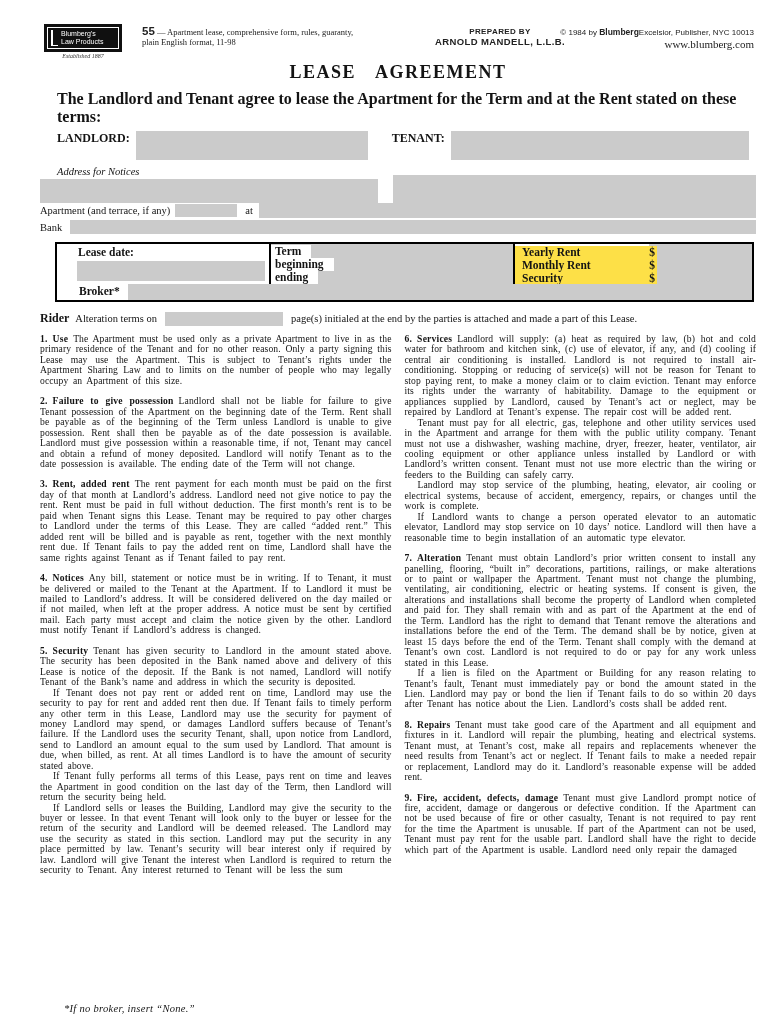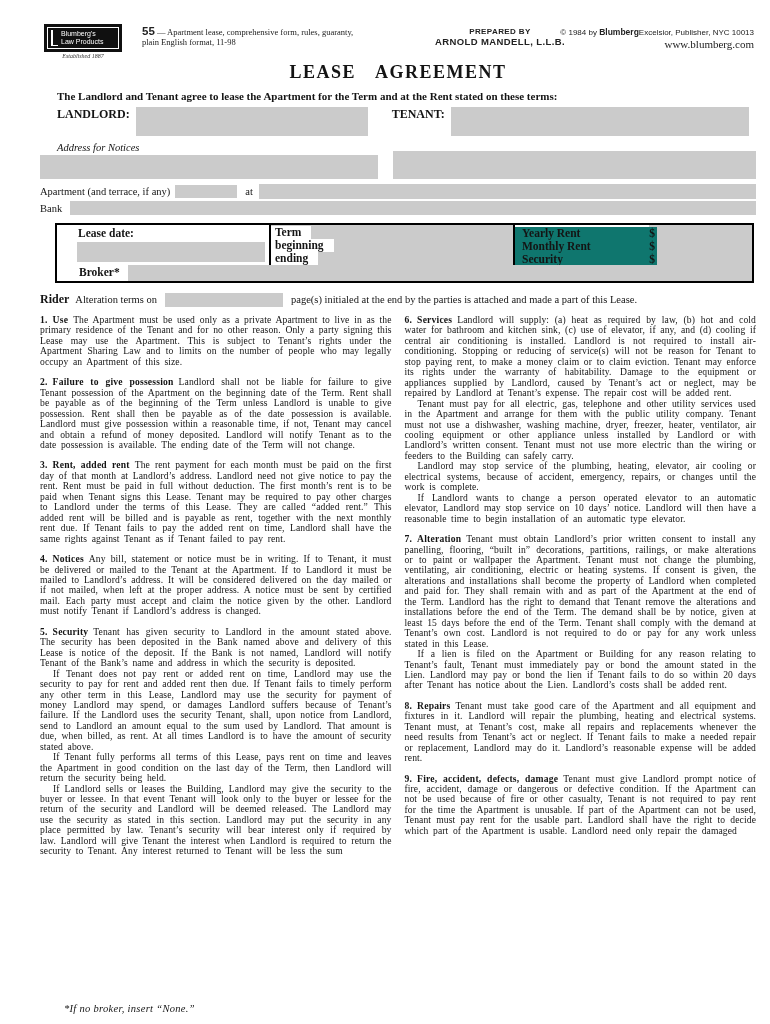--- a/index.html
+++ b/index.html
@@ -20,45 +20,45 @@
   .prepared { position:absolute; left:295px; top:3px; width:330px; text-align:center;
               font-family:"Liberation Sans",sans-serif; font-weight:bold; color:#222; }
   .prepared .l1 { font-size:8px; letter-spacing:.4px; }
   .prepared .l2 { font-size:9.5px; letter-spacing:.4px; }
   .copyright { position:absolute; right:2px; top:3px; text-align:right; font-family:"Liberation Sans",sans-serif; font-size:8px; color:#222; }
   .copyright .brand { font-weight:bold; font-size:8.5px; }
   .copyright .site { font-family:"Liberation Serif",serif; font-size:11px; margin-top:1px; }
 
   
   .title { text-align:center; font-size:18px; font-weight:bold; letter-spacing:1.5px; word-spacing:14px; margin-top:4px; }
-  .intro { font-size:11px; font-weight:bold; margin:7px 0 0 17px; }
+  .intro { font-size:16px; font-weight:bold; margin:7px 0 0 17px; }
 
   
   .gray { background:#cbcbcb; }
   .frow { display:flex; align-items:flex-start; }
   .parties { margin-top:5px; }
   .plabel { font-size:12px; font-weight:bold; white-space:nowrap; }
   .f-landlord { margin-left:17px; }
   .box { background:#cbcbcb; }
   .small-label { font-size:10.5px; }
   .addr-label { margin:6px 0 2px 17px;font-style:italic; }
-  .apt-row { margin-top:5px; align-items:center; }
+  .apt-row { align-items:center; }
   .bank-row { margin-top:2px; align-items:center; }
 
   
   .lease-table { position:relative; margin:8px 2px 0 15px; height:60px; border:2px solid #000; background:#fff;padding-left:44px; }
   .lt-cell1 { position:absolute; left:0; top:0; width:212px; height:41px; border-bottom:1.5px solid #222; }
   .lt-cell1 .lbl { font-size:11.5px; font-weight:bold; margin:2px 0 0 21px; }
   .lt-cell1 .fld { position:absolute; left:20px; right:4px; top:17px; height:20px; }
   .lt-div { position:absolute; top:0; width:2px; height:41px; background:#000; }
   .lt-cell2 { position:absolute; left:214px; top:0; width:242px; height:56px; background:#cbcbcb; }
   .chip { display:table; background:#ffffff; font-size:11.5px; font-weight:bold; line-height:13px; padding:0 10px 0 4px; }
   .lt-cell3 { position:absolute; left:458px; right:0; top:0; height:41px; }
   .lt-gray3 { position:absolute; right:0; top:0; width:103px; height:40px; background:#cbcbcb; }
-  .money { position:relative; display:flex; justify-content:space-between; width:142px; background:#0f766e;
+  .money { position:relative; display:flex; justify-content:space-between; width:142px; background:#fde047;
            font-size:11.5px; font-weight:bold; line-height:13px; padding:0 2px 0 7px;gap:32px; }
   .lt-broker { position:absolute; left:0; right:0; bottom:0; height:16px; display:flex; align-items:stretch; }
   .lt-broker .pad { width:20px; background:#fff; }
   .lt-broker .bchip { background:#fff; font-size:11.5px; font-weight:bold; padding:0 8px 0 2px; line-height:15px; }
   .lt-broker .bfill { flex:1; background:#cbcbcb; }
 
   
   .rider { display:flex; align-items:center; margin-top:9px; font-size:10.5px; white-space:nowrap; }
   .rider b { font-size:12px; margin-right:6px; }
   .rider .rfld { width:118px; height:14px; margin:0 8px; }

